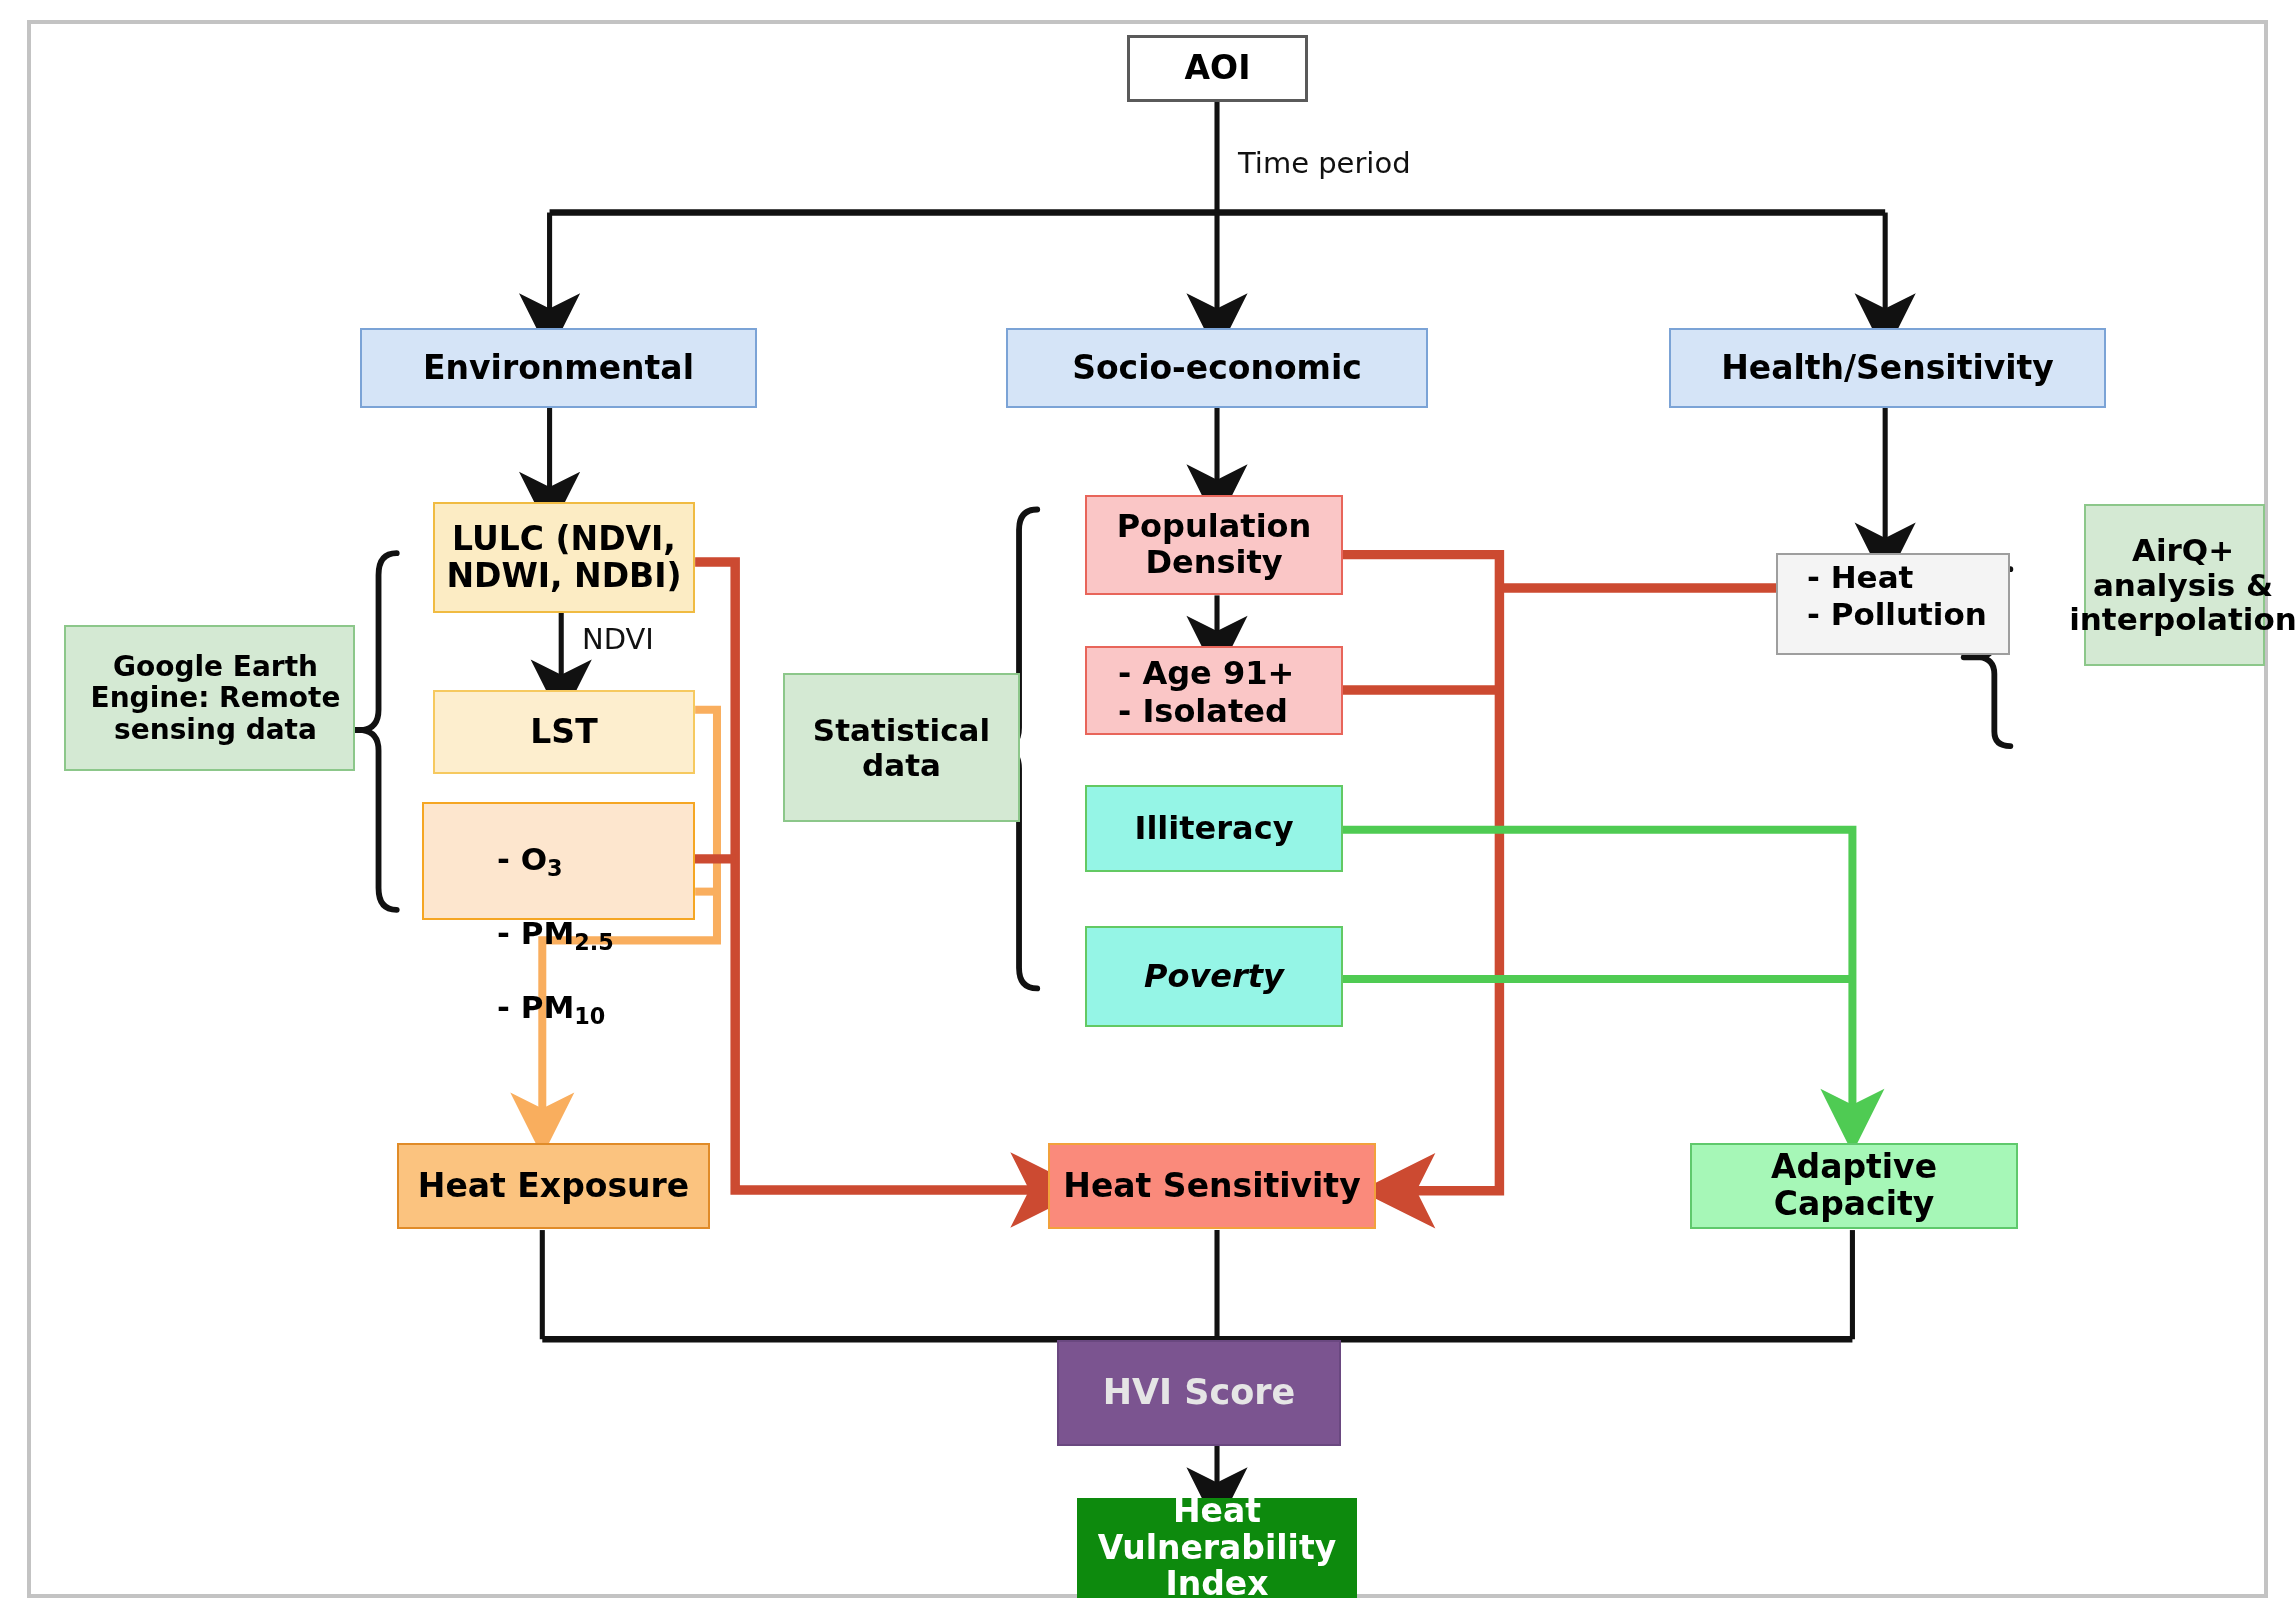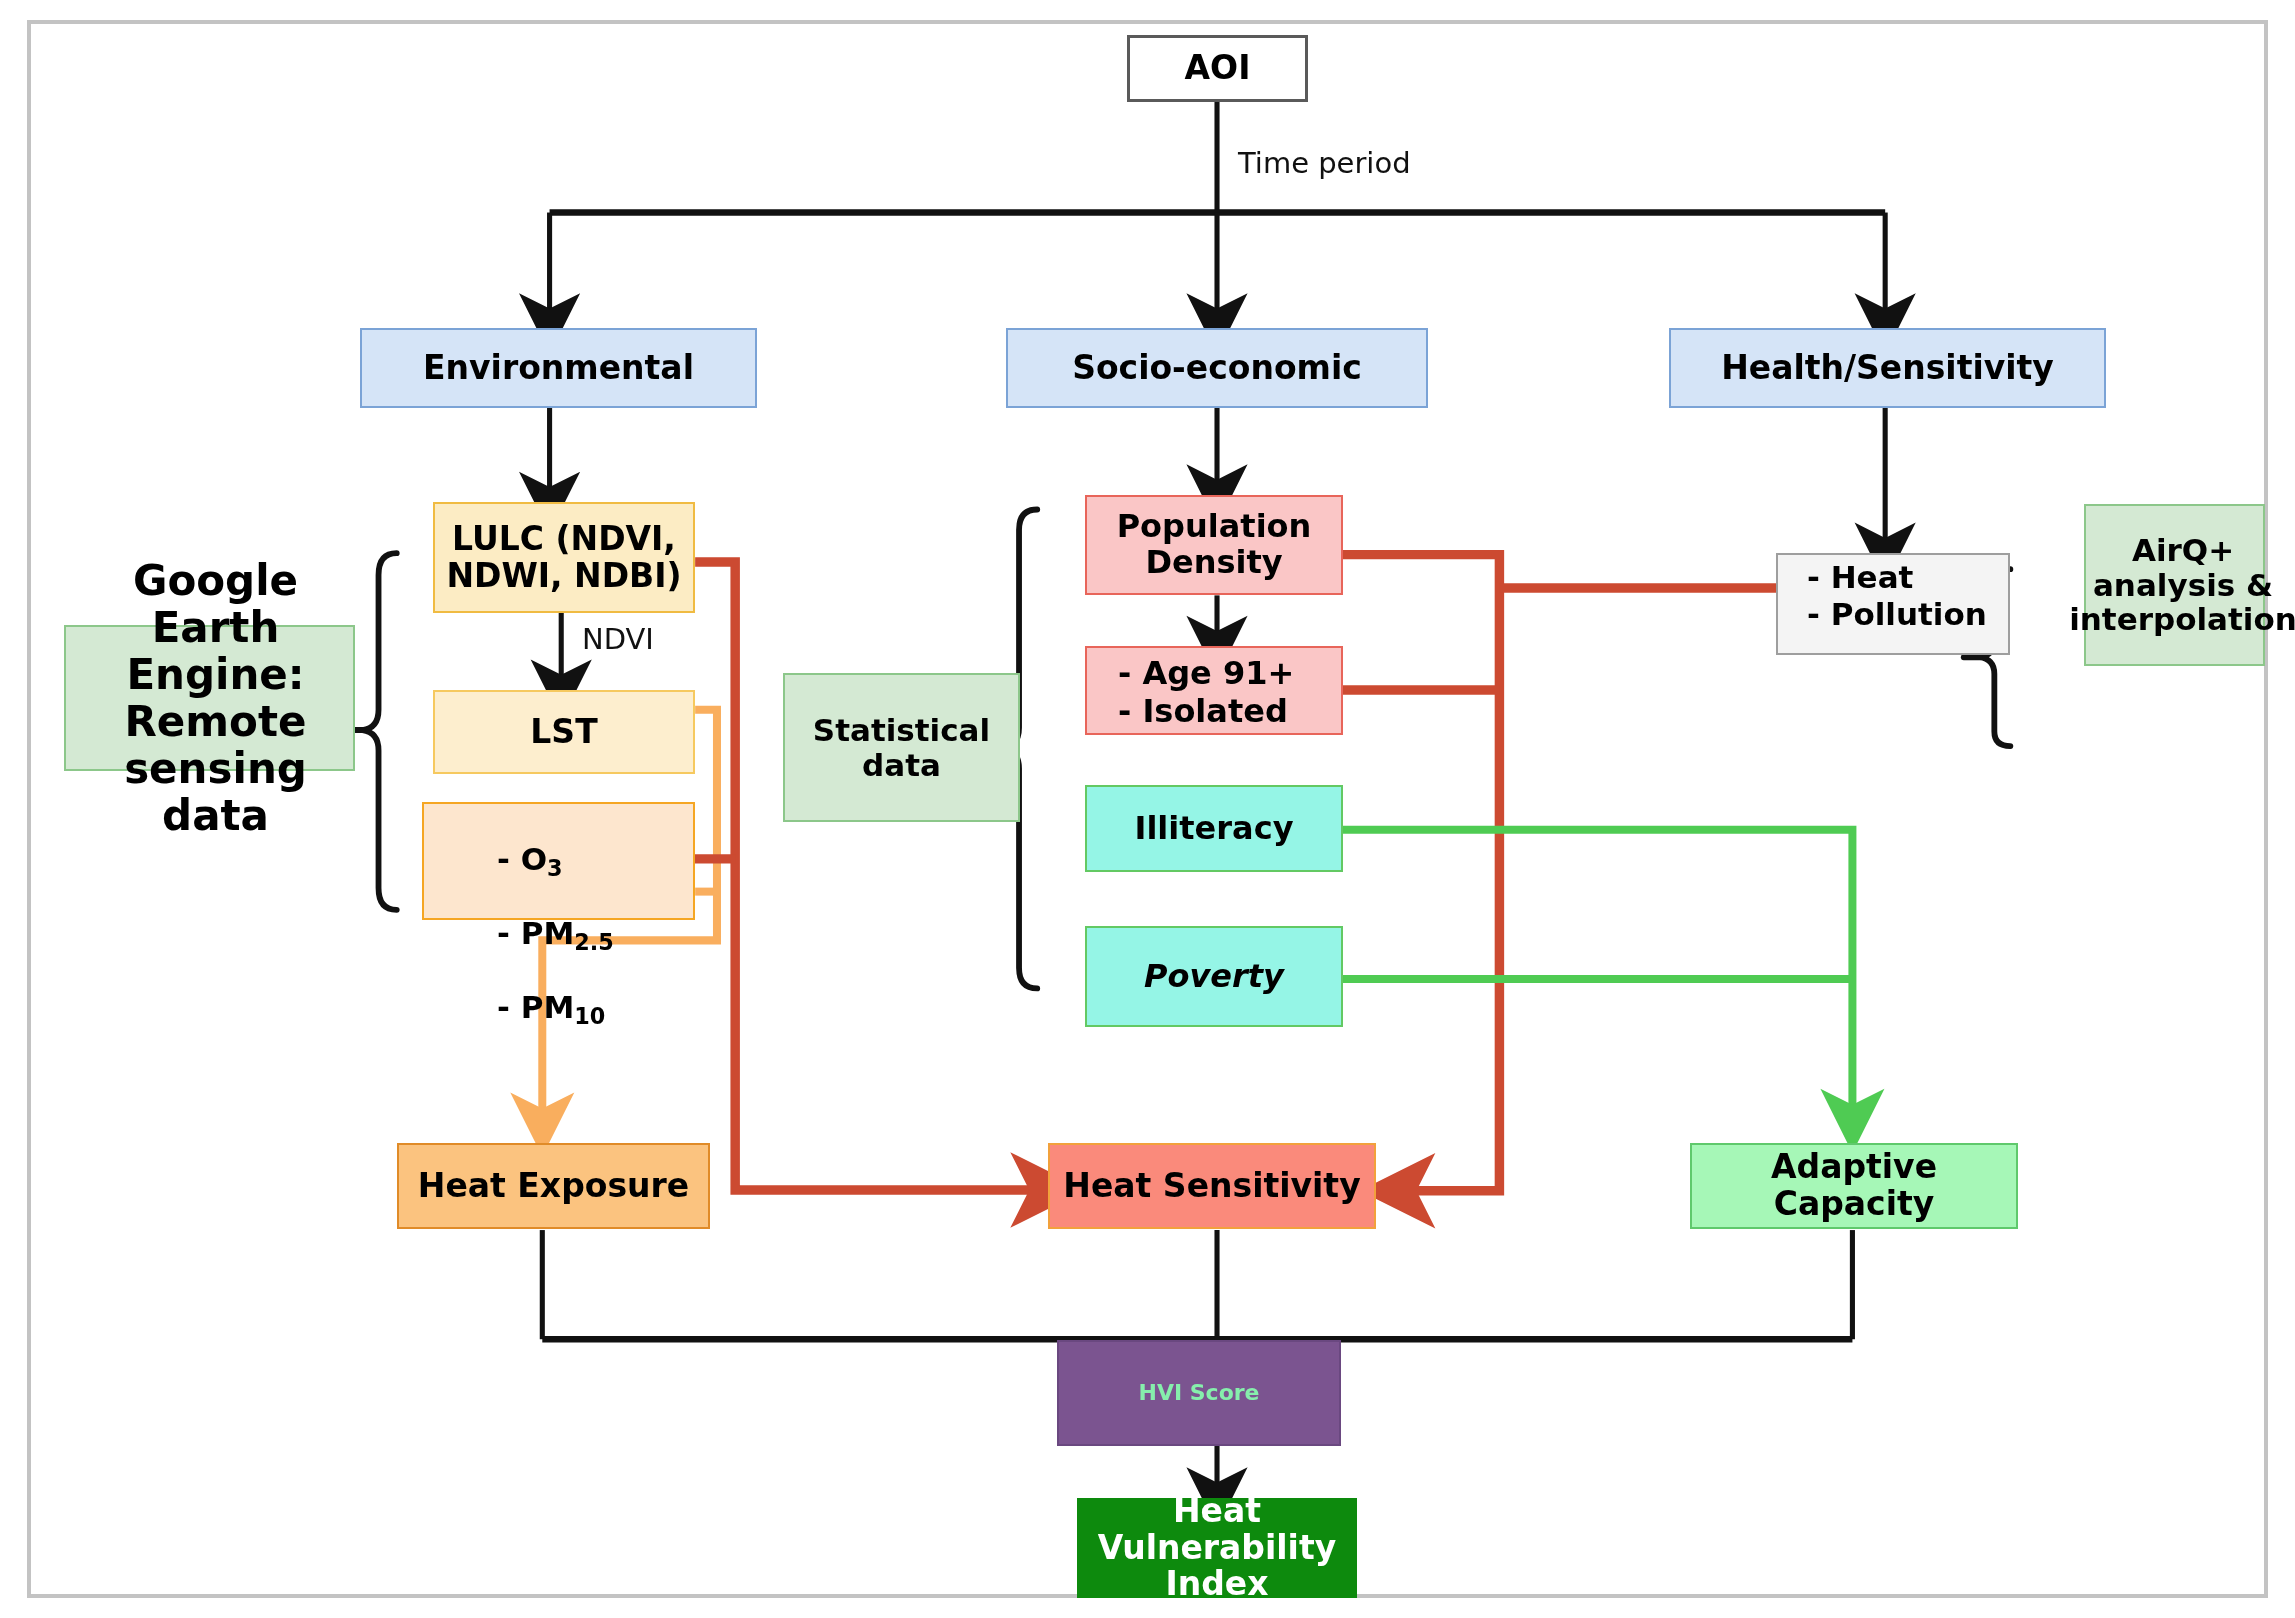--- a/index.html
+++ b/index.html
@@ -157,21 +157,21 @@
   <div class="edgelabel" style="left:582px; top:622px;">NDVI</div>
 
   <div class="nodebox" style="left:433px; top:690px; width:262px; height:84px; background:#fdeece; border:2.9px solid #f6c95f; color:#000000; font-size:33px;">LST</div>
 
   <div class="nodebox" style="left:422px; top:802px; width:273px; height:118px; background:#fde6ce; border:2.9px solid #f5a623; color:#000000; font-size:31px; display:block; padding:3px 0 0 73px; box-sizing:border-box; text-align:left;">
     <div>- O<sub>3</sub></div>
     <div>- PM<sub>2.5</sub></div>
     <div>- PM<sub>10</sub></div>
   </div>
 
-  <div class="nodebox" style="left:64px; top:625px; width:291px; height:146px; background:#d4e9d3; border:2.9px solid #8cc78a; color:#000000; font-size:42px;padding-left:12px;">Google Earth
+  <div class="nodebox" style="left:64px; top:625px; width:291px; height:146px; background:#d4e9d3; border:2.9px solid #8cc78a; color:#000000; font-size:28px;padding-left:12px;">Google Earth
 Engine: Remote
 sensing data</div>
 
   <div class="nodebox" style="left:783px; top:673px; width:237px; height:149px; background:#d4e9d3; border:2.9px solid #8cc78a; color:#000000; font-size:31px;">Statistical
 data</div>
 
   <div class="nodebox" style="left:1085px; top:495px; width:258px; height:100px; background:#fac6c6; border:2.9px solid #e8655a; color:#000000; font-size:32px;">Population
 Density</div>
 
   <div class="nodebox" style="left:1085px; top:646px; width:258px; height:89px; background:#fac6c6; border:2.9px solid #e8655a; color:#000000; font-size:32px; display:block; padding:7.3px 0 0 31px; box-sizing:border-box; text-align:left; line-height:1.18;">- Age 91+
@@ -187,19 +187,19 @@
   <div class="nodebox" style="left:2084px; top:504px; width:181px; height:162px; background:#d4e9d3; border:2.9px solid #8cc78a; color:#000000; font-size:31px;padding-left:17px;">AirQ+
 analysis &amp;
 interpolation</div>
 
   <div class="nodebox" style="left:397px; top:1143px; width:313px; height:86px; background:#fbc37f; border:2.9px solid #e08b28; color:#000000; font-size:33px;">Heat Exposure</div>
 
   <div class="nodebox" style="left:1048px; top:1143px; width:328px; height:86px; background:#fa8a7b; border:2.9px solid #f2a13c; color:#000000; font-size:33px;">Heat Sensitivity</div>
 
   <div class="nodebox" style="left:1690px; top:1143px; width:328px; height:86px; background:#a6f7b7; border:2.9px solid #5fc96c; color:#000000; font-size:33px;">Adaptive Capacity</div>
 
-  <div class="nodebox" style="left:1057px; top:1340px; width:284px; height:106px; background:#7b5490; border:2.9px solid #6a4880; color:#86efac; font-size:22px;">HVI Score</div>
+  <div class="nodebox" style="left:1057px; top:1340px; width:284px; height:106px; background:#7b5490; border:2.9px solid #6a4880; color:#e5e5e5; font-size:35px;">HVI Score</div>
 
   <div class="nodebox" style="left:1077px; top:1498px; width:280px; height:100px; background:#0d8a0d; border:2.9px solid #0d8a0d; color:#ffffff; font-size:33px;">Heat
 Vulnerability
 Index</div>
 </div>
 
 
 </body></html>

